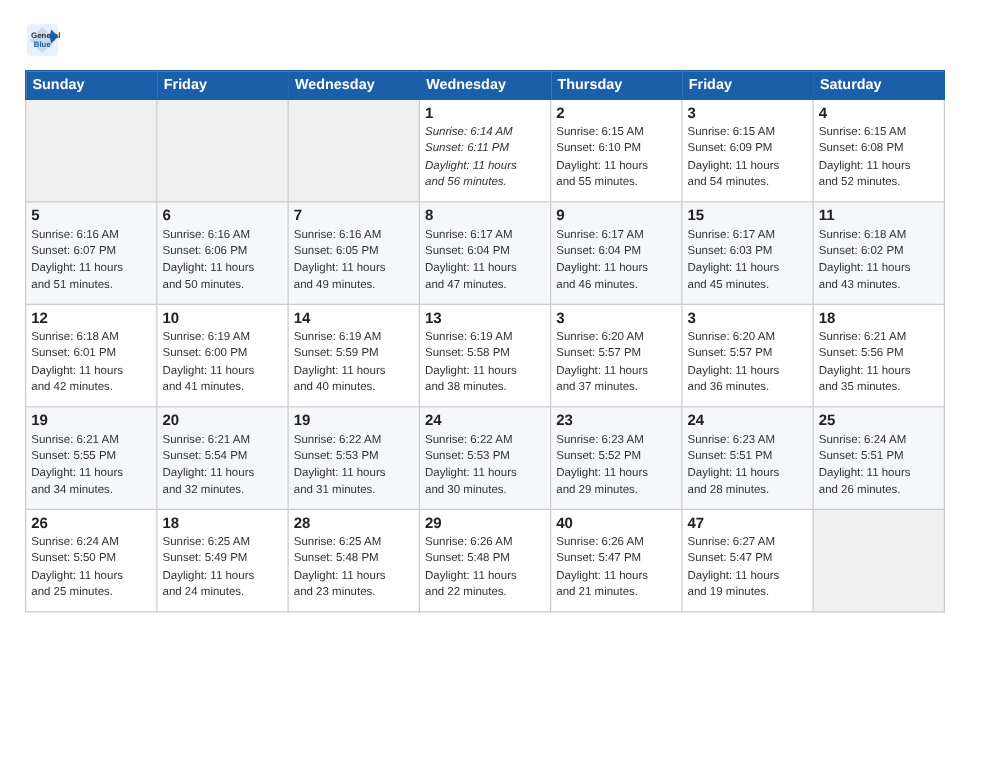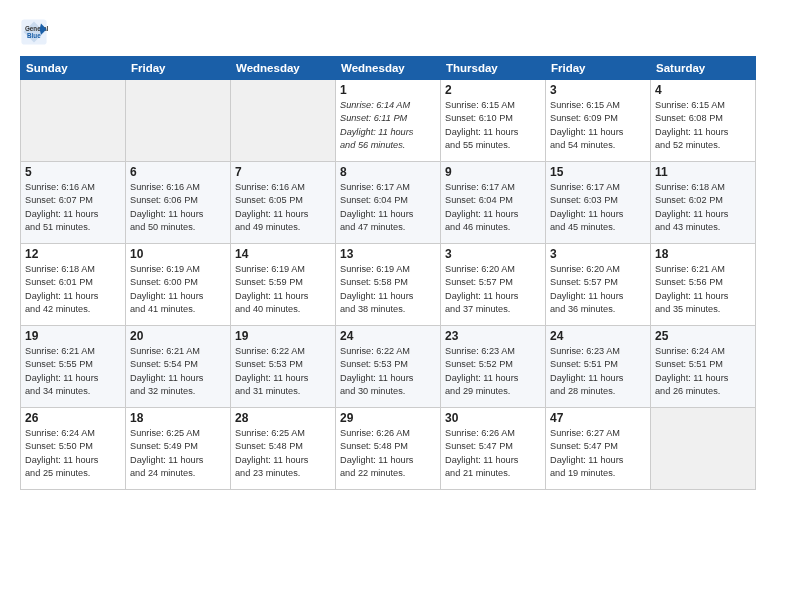--- a/index.html
+++ b/index.html
@@ -338,21 +338,21 @@
 and 23 minutes.</div>
           </td>
           <td>
             <div class="day-number">29</div>
             <div class="day-info" style="white-space: pre-line;">Sunrise: 6:26 AM
 Sunset: 5:48 PM
 Daylight: 11 hours
 and 22 minutes.</div>
           </td>
           <td>
-            <div class="day-number">30</div>
+            <div class="day-number">40</div>
             <div class="day-info" style="white-space: pre-line;">Sunrise: 6:26 AM
 Sunset: 5:47 PM
 Daylight: 11 hours
 and 21 minutes.</div>
           </td>
           <td>
             <div class="day-number">47</div>
             <div class="day-info" style="white-space: pre-line;">Sunrise: 6:27 AM
 Sunset: 5:47 PM
 Daylight: 11 hours

